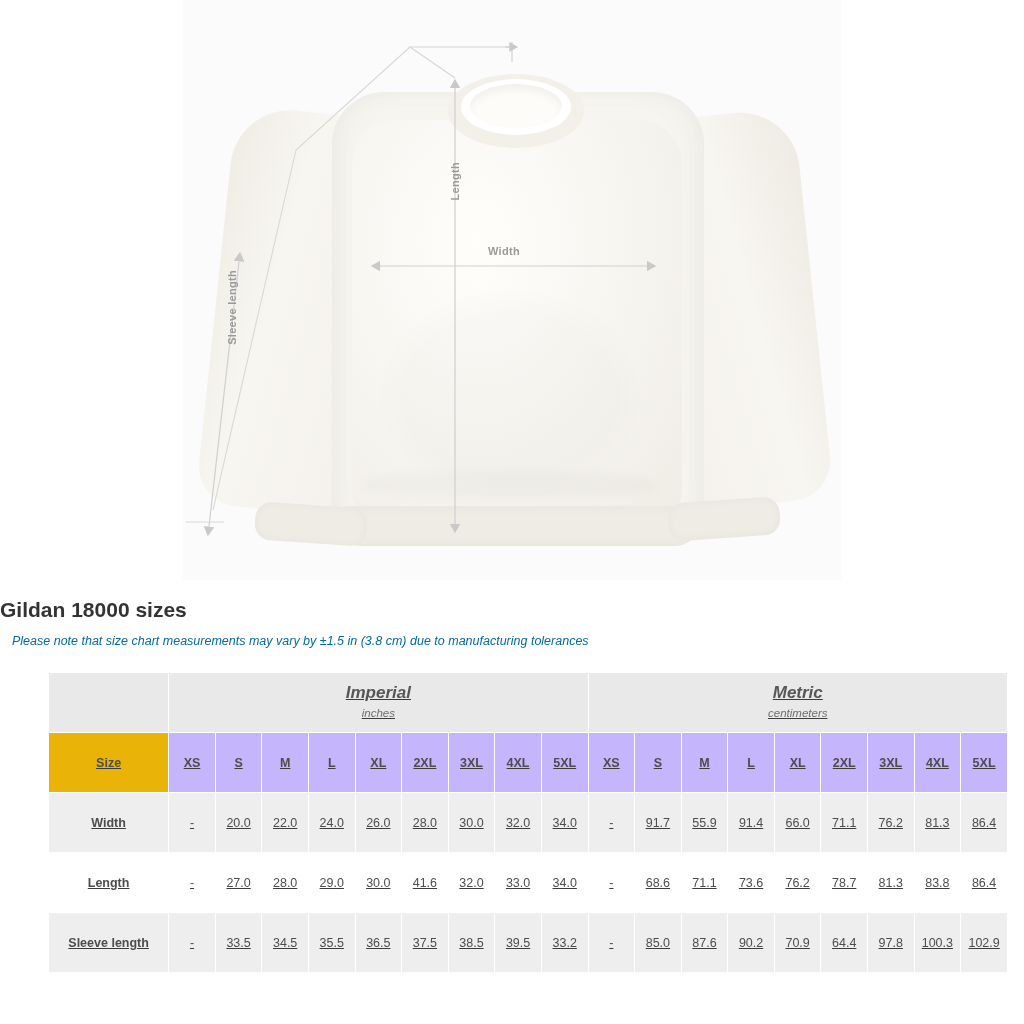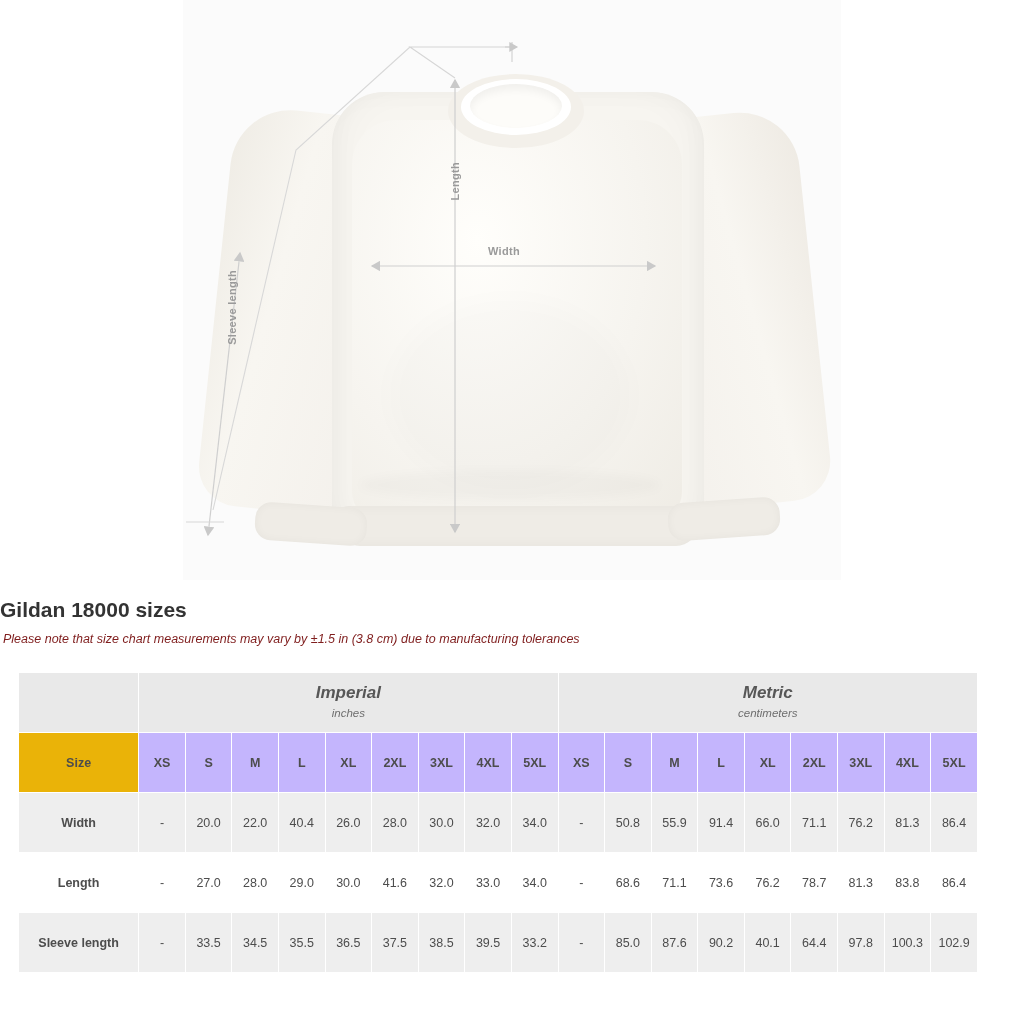--- a/index.html
+++ b/index.html
@@ -198,30 +198,31 @@
   }
   .chart-title {
     font-size: 21px;
     font-weight: bold;
     color: #333333;
     margin: 0 0 10px 0;
   }
   .chart-note {
     font-size: 12.5px;
     font-style: italic;
-    color: #7f1d1d;
-    margin: 3px;
+    color: #0369a1;
+    margin: 12px;
   }
 
   
   .table-wrap {
     position: absolute;
-    left: 18px;
+    left: 48px;
     top: 672px;
     width: 960px;
+    text-decoration: underline;
   }
   table.size-table {
     border-collapse: collapse;
     width: 960px;
     table-layout: fixed;
   }
   table.size-table td,
   table.size-table th {
     border: 1px solid #ffffff;
     text-align: center;
@@ -367,28 +368,28 @@
           <td>3XL</td>
           <td>4XL</td>
           <td>5XL</td>
         </tr>
 
         <tr class="row-shaded">
           <td class="rowlabel">Width</td>
           <td>-</td>
           <td>20.0</td>
           <td>22.0</td>
-          <td>40.4</td>
+          <td>24.0</td>
           <td>26.0</td>
           <td>28.0</td>
           <td>30.0</td>
           <td>32.0</td>
           <td>34.0</td>
           <td>-</td>
-          <td>50.8</td>
+          <td>91.7</td>
           <td>55.9</td>
           <td>91.4</td>
           <td>66.0</td>
           <td>71.1</td>
           <td>76.2</td>
           <td>81.3</td>
           <td>86.4</td>
         </tr>
 
         <tr class="row-plain">
@@ -421,21 +422,21 @@
           <td>35.5</td>
           <td>36.5</td>
           <td>37.5</td>
           <td>38.5</td>
           <td>39.5</td>
           <td>33.2</td>
           <td>-</td>
           <td>85.0</td>
           <td>87.6</td>
           <td>90.2</td>
-          <td>40.1</td>
+          <td>70.9</td>
           <td>64.4</td>
           <td>97.8</td>
           <td>100.3</td>
           <td>102.9</td>
         </tr>
       </tbody>
     </table>
   </div>
 
 </div>

